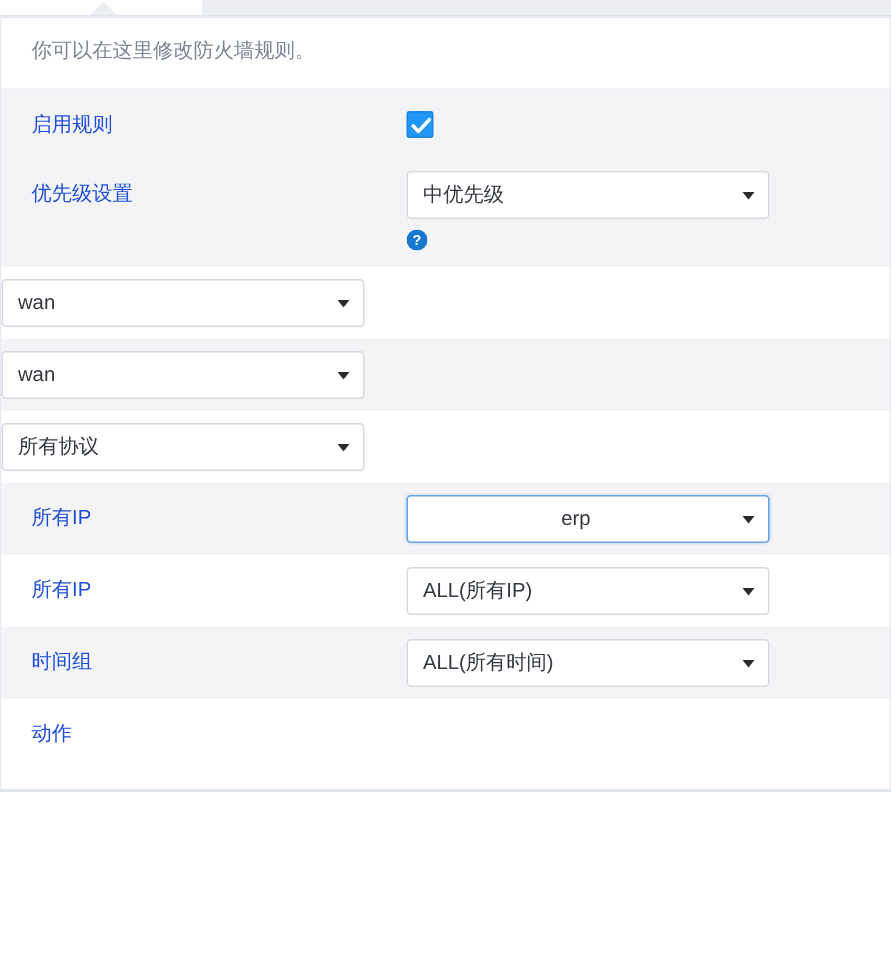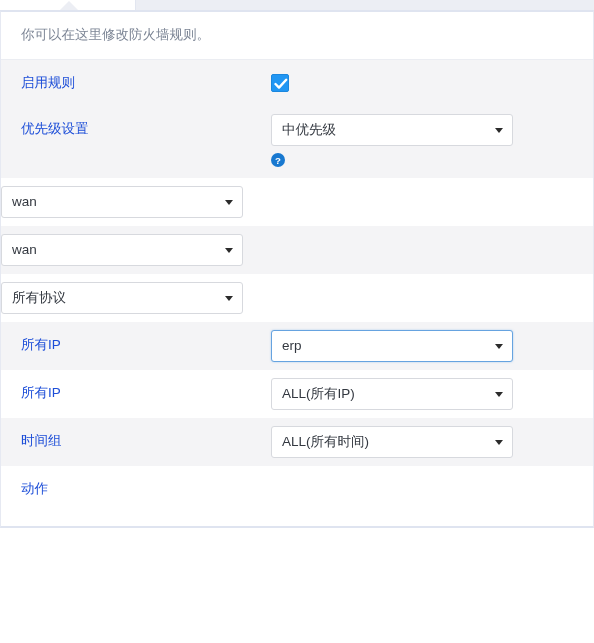--- a/index.html
+++ b/index.html
@@ -127,20 +127,21 @@
     top: 13px;
     width: 0;
     height: 0;
     border-left: 4px solid transparent;
     border-right: 4px solid transparent;
     border-top: 5px solid #2b2b2b;
   }
   .sel.focused {
     border: 1px solid #66a3e0;
     box-shadow: 0 0 2px rgba(90,160,230,.5);
+    text-align: center;
   }
   .txt {
     padding: 0 10px;
   }
 
   
   .chk {
     width: 18px;
     height: 18px;
     box-sizing: border-box;

